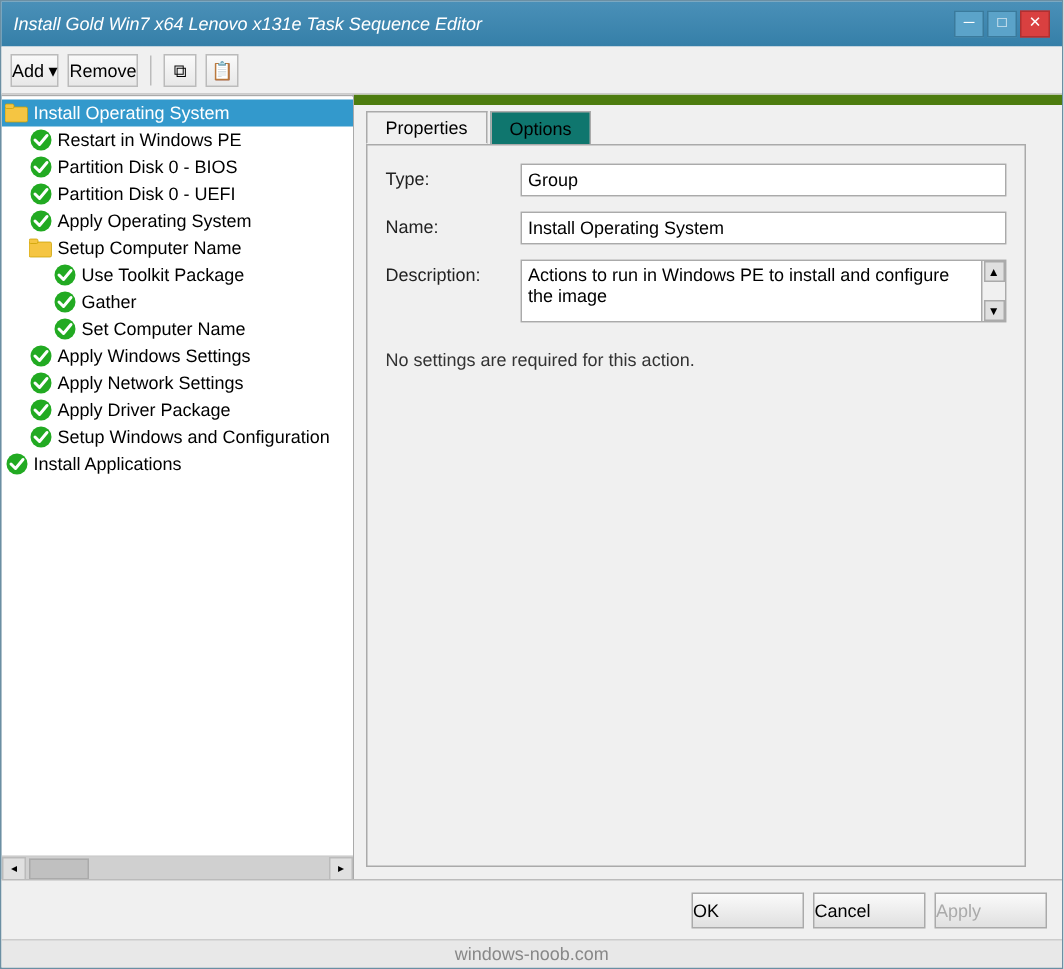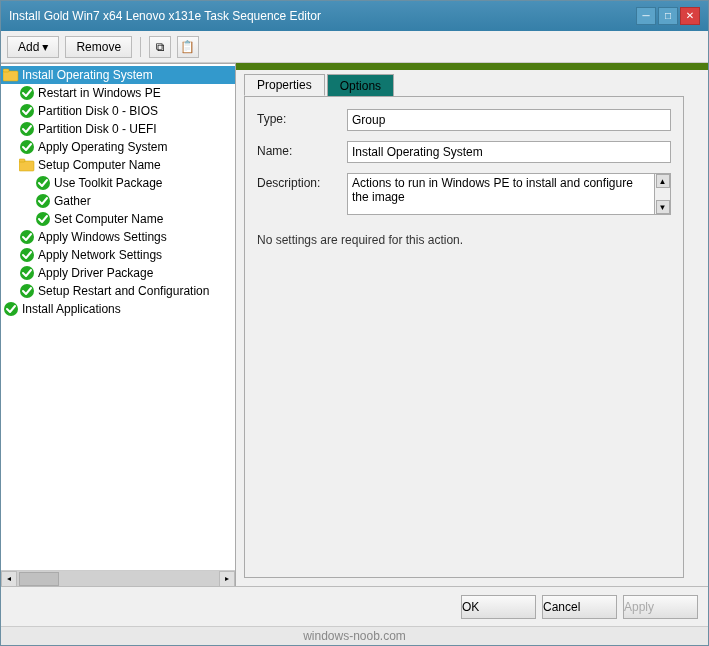--- a/index.html
+++ b/index.html
@@ -22,20 +22,21 @@
       height: 30px;
       display: flex;
       align-items: center;
       justify-content: space-between;
       padding: 0 8px;
       flex-shrink: 0;
     }
     .title-bar-text {
       font-size: 12px;
       font-weight: normal;
+      font-style: italic;
     }
     .title-bar-buttons {
       display: flex;
       gap: 2px;
     }
     .title-btn {
       width: 20px;
       height: 18px;
       background: #5ba3c9;
       border: 1px solid #3a7a9c;
@@ -59,21 +60,21 @@
       align-items: center;
       gap: 6px;
       border-bottom: 1px solid #ccc;
       flex-shrink: 0;
       height: 32px;
     }
     .toolbar-btn {
       display: flex;
       align-items: center;
       gap: 3px;
-      padding: 2px 10px;
+      padding: 2px 0;
       border: 1px solid #bbb;
       background: linear-gradient(to bottom, #fafafa, #e8e8e8);
       cursor: pointer;
       height: 22px;
     }
     .toolbar-separator { width: 1px; height: 20px; background: #bbb; margin: 0 2px; }
     .toolbar-icon-btn {
       width: 22px;
       height: 22px;
       border: 1px solid #bbb;
@@ -468,21 +469,21 @@
             </span>
             <span class="tree-label">Apply Driver Package</span>
           </div>
           <div class="tree-item tree-indent-1">
             <span class="tree-icon">
               <svg class="svg-check" viewBox="0 0 16 16" xmlns="http://www.w3.org/2000/svg">
       <circle cx="8" cy="8" r="7" fill="#22aa22"></circle>
       <polyline points="4,8 7,11 12,5" fill="none" stroke="white" stroke-width="2" stroke-linecap="round" stroke-linejoin="round"></polyline>
     </svg>
             </span>
-            <span class="tree-label">Setup Restart and Configuration</span>
+            <span class="tree-label">Setup Windows and Configuration</span>
           </div>
           <div class="tree-item tree-indent-0">
             <span class="tree-icon">
               <svg class="svg-check" viewBox="0 0 16 16" xmlns="http://www.w3.org/2000/svg">
       <circle cx="8" cy="8" r="7" fill="#22aa22"></circle>
       <polyline points="4,8 7,11 12,5" fill="none" stroke="white" stroke-width="2" stroke-linecap="round" stroke-linejoin="round"></polyline>
     </svg>
             </span>
             <span class="tree-label">Install Applications</span>
           </div>

